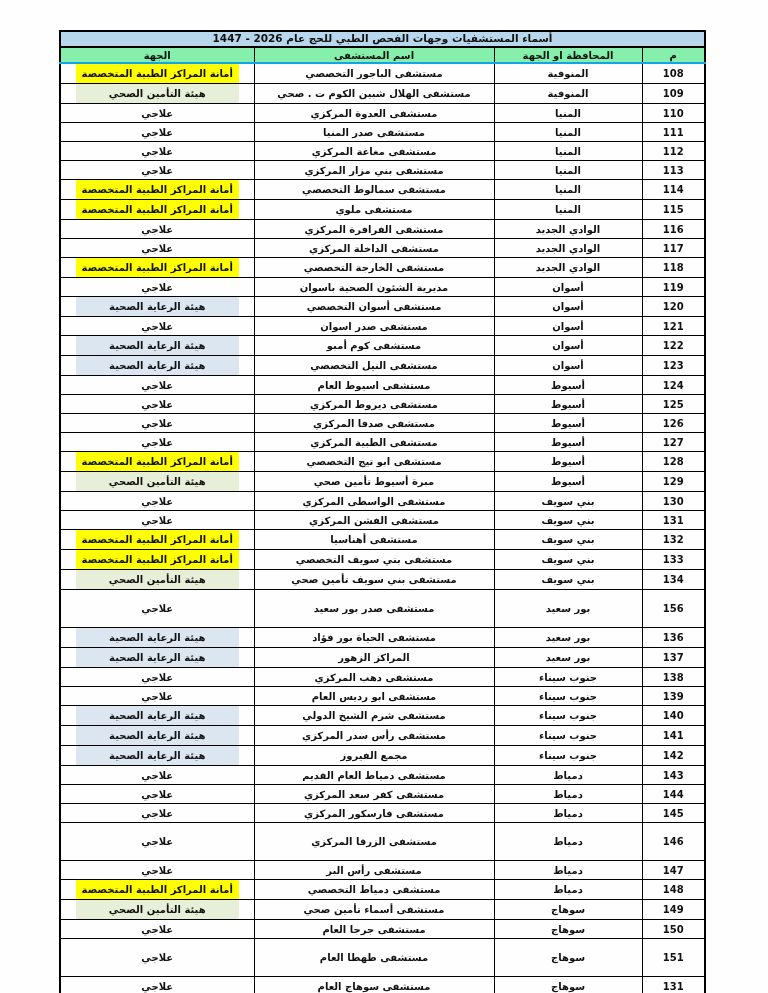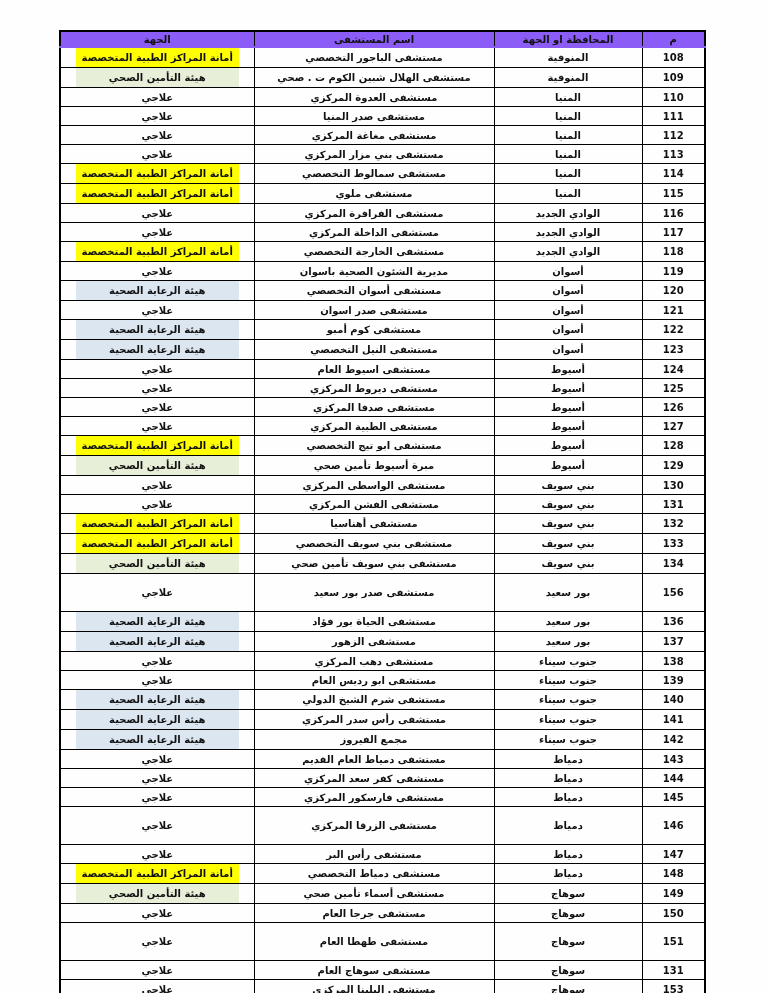--- a/index.html
+++ b/index.html
@@ -21,36 +21,39 @@
     border:1px solid #000;
     font-size:10px;font-weight:bold;color:#111;
     text-align:center;vertical-align:middle;
     padding:0 2px;overflow:hidden;white-space:nowrap;
     height:18px;line-height:1.1;
   }
   tr.title-row td{
     height:14px;font-size:10.5px;
     border:1px solid #000;border-bottom:2px solid #000;
   }
-  tr.header-row th{height:14px;background:#8b5cf6;border-bottom:2px solid #8b5cf6;}
+  tr.header-row th{height:14px;background:#86efac;border-bottom:2px solid #0ea5e9;}
   tr.tall td{height:37px;}
   .hl{display:inline-block;min-width:82%;padding:4px 4px;border-radius:1px;}
 </style>
 </head>
 <body>
 
 <div class="page">
   <table class="doc">
     <colgroup>
       <col class="c-num">
         <col class="c-gov">
         <col class="c-hosp">
         <col class="c-ent">
     </colgroup>
     <thead>
+      <tr class="title-row">
+        <td colspan="4" style="background: rgb(185, 215, 236);">أسماء المستشفيات وجهات الفحص الطبي للحج  عام 2026 - 1447</td>
+      </tr>
       <tr class="header-row">
         <th>م</th>
         <th>المحافظة او الجهة</th>
         <th>اسم المستشفى</th>
         <th>الجهة</th>
       </tr>
     </thead>
     <tbody>
         <tr>
     <td>108</td>
@@ -222,21 +225,21 @@
   </tr>
         <tr>
     <td>136</td>
     <td>بور سعيد</td>
     <td>مستشفى الحياة بور فؤاد</td>
     <td><span class="hl" style="background: rgb(220, 230, 241);">هيئة الرعاية الصحية</span></td>
   </tr>
         <tr>
     <td>137</td>
     <td>بور سعيد</td>
-    <td>مستشفى الزهور</td>
+    <td>المراكز الزهور</td>
     <td><span class="hl" style="background: rgb(220, 230, 241);">هيئة الرعاية الصحية</span></td>
   </tr>
         <tr>
     <td>138</td>
     <td>جنوب سيناء</td>
     <td>مستشفى دهب المركزي</td>
     <td>علاجي</td>
   </tr>
         <tr>
     <td>139</td>

